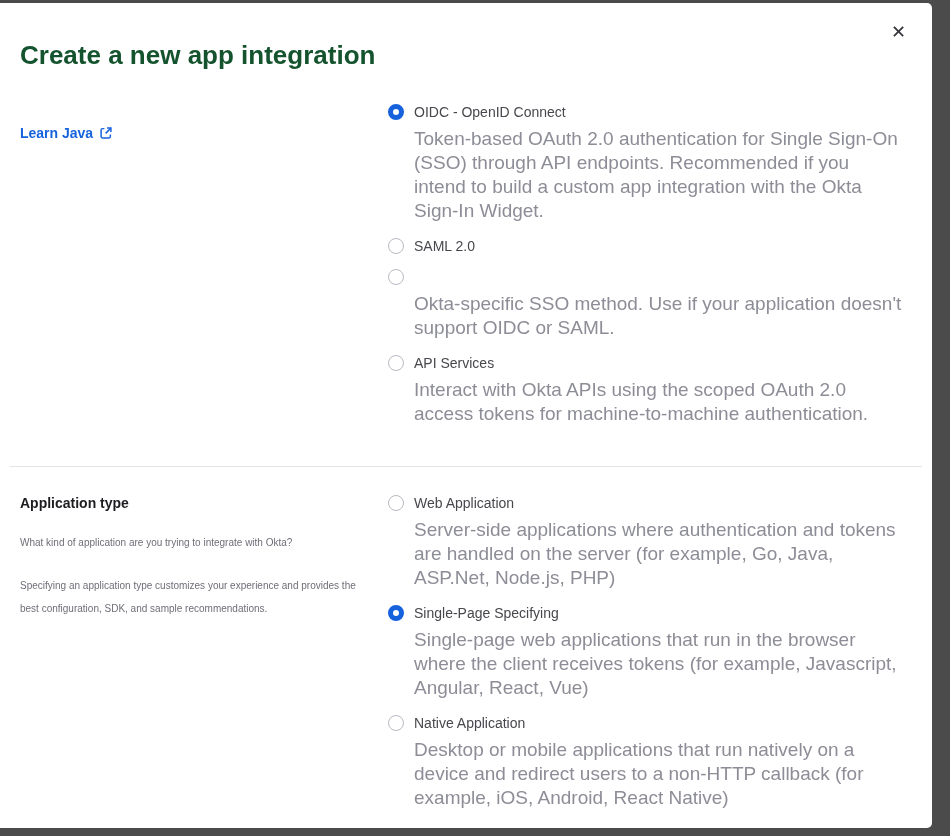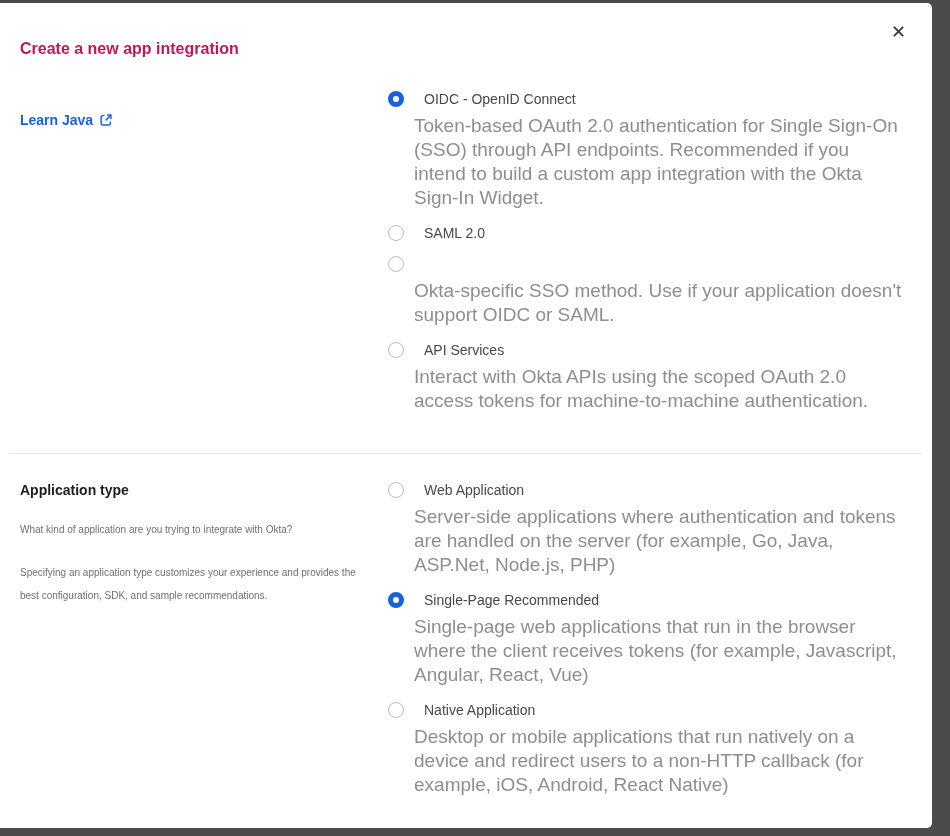--- a/index.html
+++ b/index.html
@@ -24,23 +24,23 @@
     font-size:18px;
     line-height:18px;
     color:#34343a;
     background:none;
     border:none;
     cursor:pointer;
     font-family:"DejaVu Sans", sans-serif;
   }
   .modal-title {
     margin:37px 28px 0 20px;
-    font-size:16px;
-    font-weight:bold;
-    color:#be185d;
+    font-size:26px;
+    font-weight:bold;
+    color:#14532d;
   }
   .section {
     display:grid;
     grid-template-columns:368px 1fr;
     padding:0 28px 0 20px;
   }
   .section-signin { margin-top:33px; }
   .col-label {
     font-size:14px;
     font-weight:bold;
@@ -61,21 +61,21 @@
   .learn-more svg { display:block; }
   .col-desc {
     margin-top:20px;
     max-width:348px;
     font-size:10px;
     line-height:23px;
     color:#6e6e78;
   }
   .option { margin-bottom:15px; cursor:pointer; }
   .option:last-child { margin-bottom:0; }
-  .option-head { display:flex; align-items:center; gap:20px; }
+  .option-head { display:flex; align-items:center; gap:10px; }
   .radio {
     width:16px; height:16px;
     flex:none;
     border-radius:50%;
     background:#fff;
     border:1px solid #b9b9c1;
     cursor:pointer;
   }
   .radio.checked { border:5px solid #1662dd; }
   .option-label {
@@ -192,21 +192,21 @@
         <div class="option-head">
           <span class="radio"></span>
           <span class="option-label">Web Application</span>
         </div>
         <div class="option-desc">Server-side applications where authentication and tokens are handled on the server (for example, Go, Java, ASP.Net, Node.js, PHP)</div>
       </div>
 
       <div class="option">
         <div class="option-head">
           <span class="radio checked"></span>
-          <span class="option-label">Single-Page Recommended</span>
+          <span class="option-label">Single-Page Specifying</span>
         </div>
         <div class="option-desc">Single-page web applications that run in the browser where the client receives tokens (for example, Javascript, Angular, React, Vue)</div>
       </div>
 
       <div class="option">
         <div class="option-head">
           <span class="radio"></span>
           <span class="option-label">Native Application</span>
         </div>
         <div class="option-desc">Desktop or mobile applications that run natively on a device and redirect users to a non-HTTP callback (for example, iOS, Android, React Native)</div>

